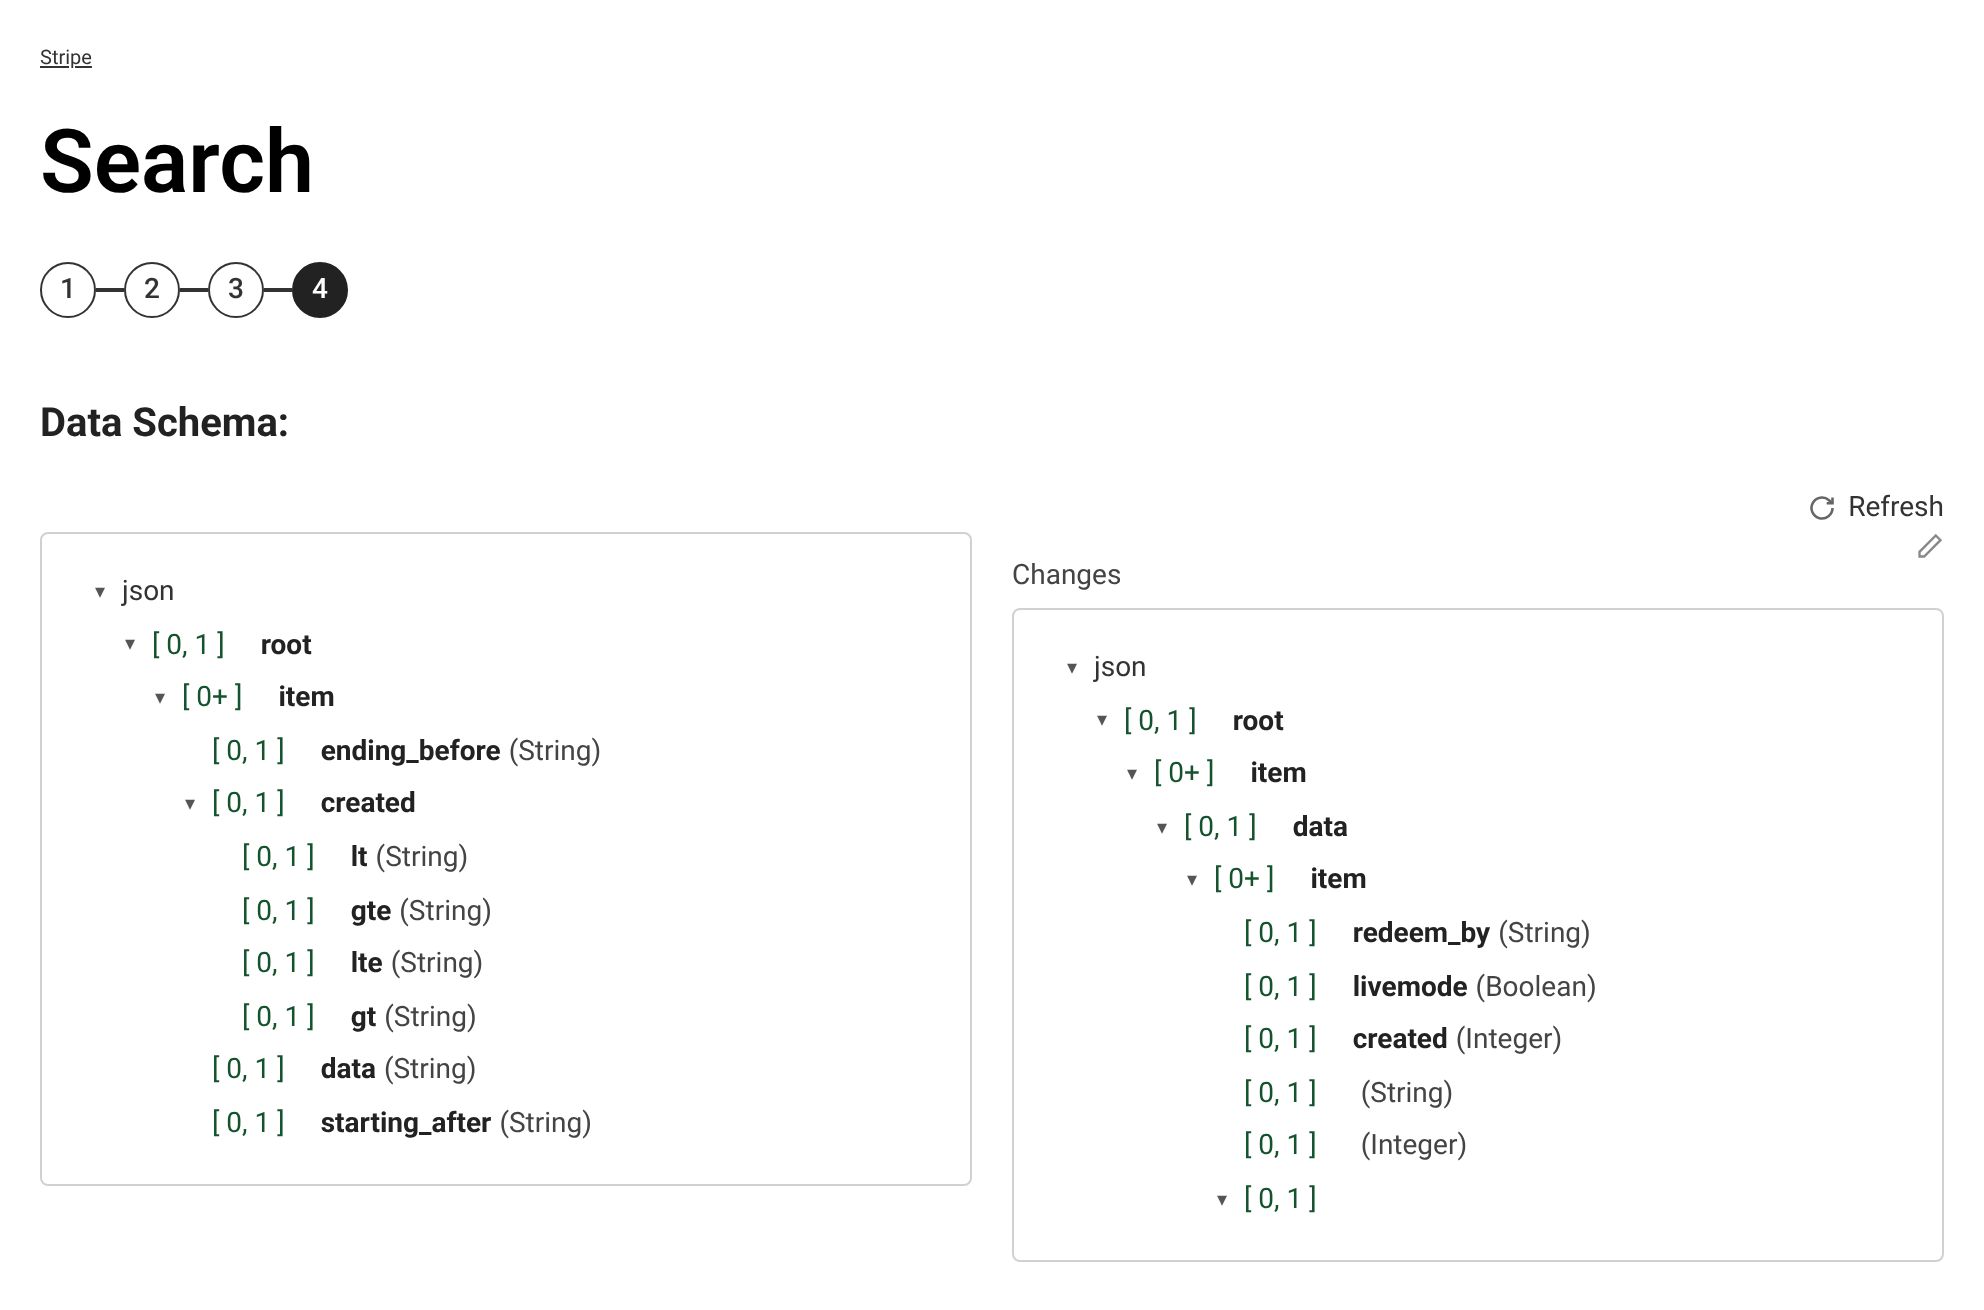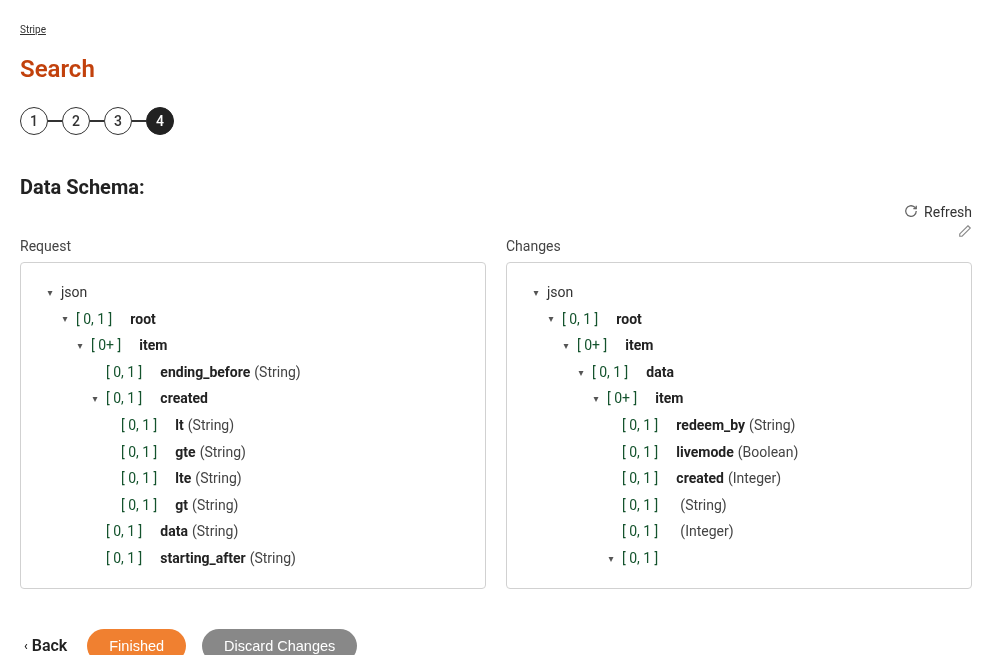--- a/index.html
+++ b/index.html
@@ -13,24 +13,24 @@
     }
     .breadcrumb {
       font-size: 10px;
       text-decoration: underline;
       color: #333;
       cursor: pointer;
       display: inline-block;
       margin-bottom: 20px;
     }
     .page-title {
-      font-size: 24px;
+      font-size: 44px;
       font-weight: 600;
       margin-bottom: 24px;
-      color: #c2410c;
+      color: #000000;
     }
     .steps {
       display: flex;
       align-items: center;
       margin-bottom: 40px;
     }
     .step {
       width: 28px;
       height: 28px;
       border-radius: 50%;
@@ -50,21 +50,21 @@
       border-color: #222;
     }
     .step-line {
       width: 14px;
       height: 1.5px;
       background: #333;
     }
     .section-title {
       font-size: 20px;
       font-weight: 700;
-      margin-bottom: 25px;
+      margin-bottom: 43px;
       color: #222;
     }
     .panels {
       display: flex;
       gap: 20px;
     }
     .panel-col {
       flex: 1;
       position: relative;
     }
@@ -83,20 +83,21 @@
       display: flex;
       flex-direction: column;
       align-items: flex-end;
       gap: 4px;
       position: absolute;
       right: 0;
       top: -20px;
     }
     .refresh-row {
       display: flex;
+      align-items: center;
       gap: 6px;
       cursor: pointer;
     }
     .panel-box {
       border: 1px solid #d1d1d1;
       border-radius: 4px;
       padding: 16px 12px;
       background: #fff;
       min-height: 280px;
     }
@@ -189,23 +190,20 @@
   <div class="step">3</div>
   <div class="step-line"></div>
   <div class="step active">4</div>
 </div>
 
 <h2 class="section-title">Data Schema:</h2>
 
 <div class="panels">
 
   <div class="panel-col">
-    <div class="panel-header">
-      <span class="panel-label">Request</span>
-    </div>
     <div class="panel-box">
       <div class="tree-row i0">
         <span class="chev">▾</span>
         <span>json</span>
       </div>
       <div class="tree-row i1">
         <span class="chev">▾</span>
         <span class="occ">[ 0, 1 ]</span>
         <span class="fname">root</span>
       </div>

